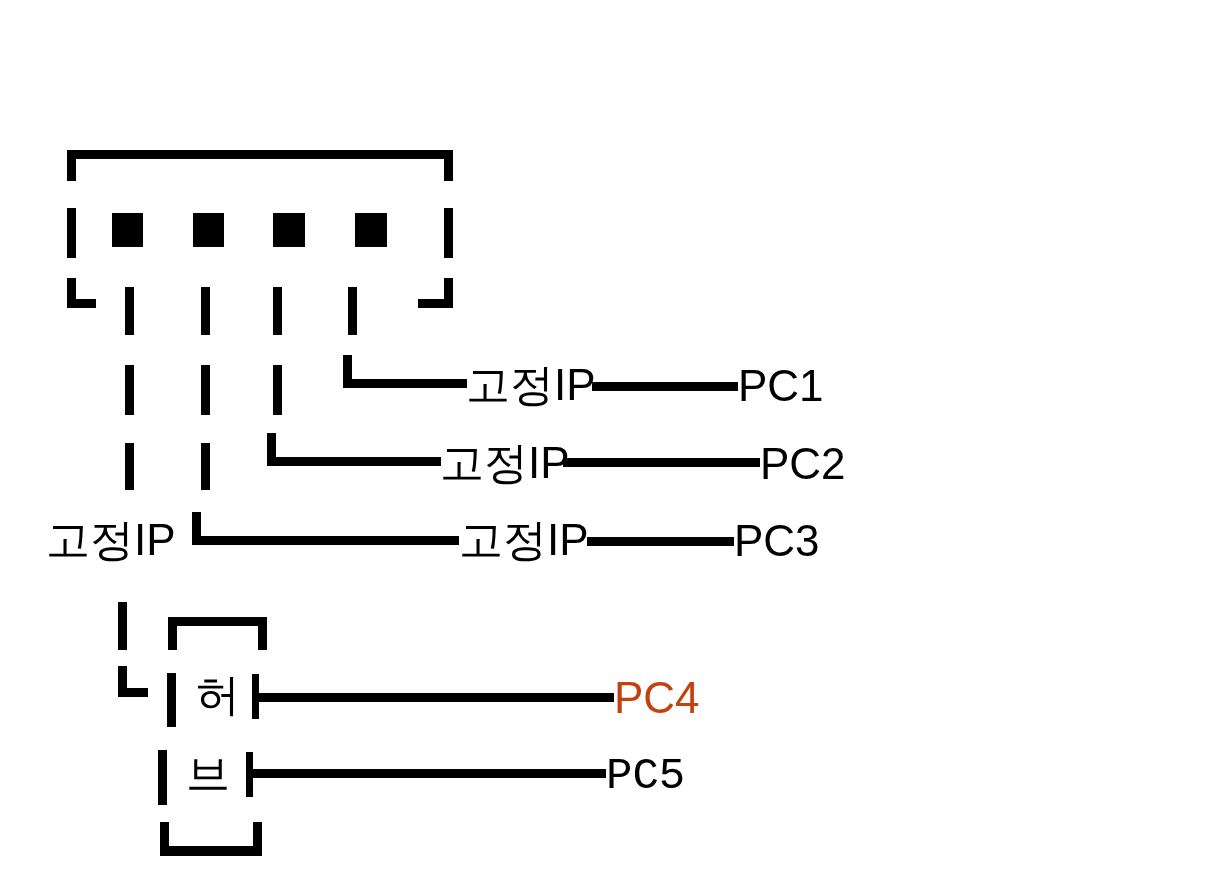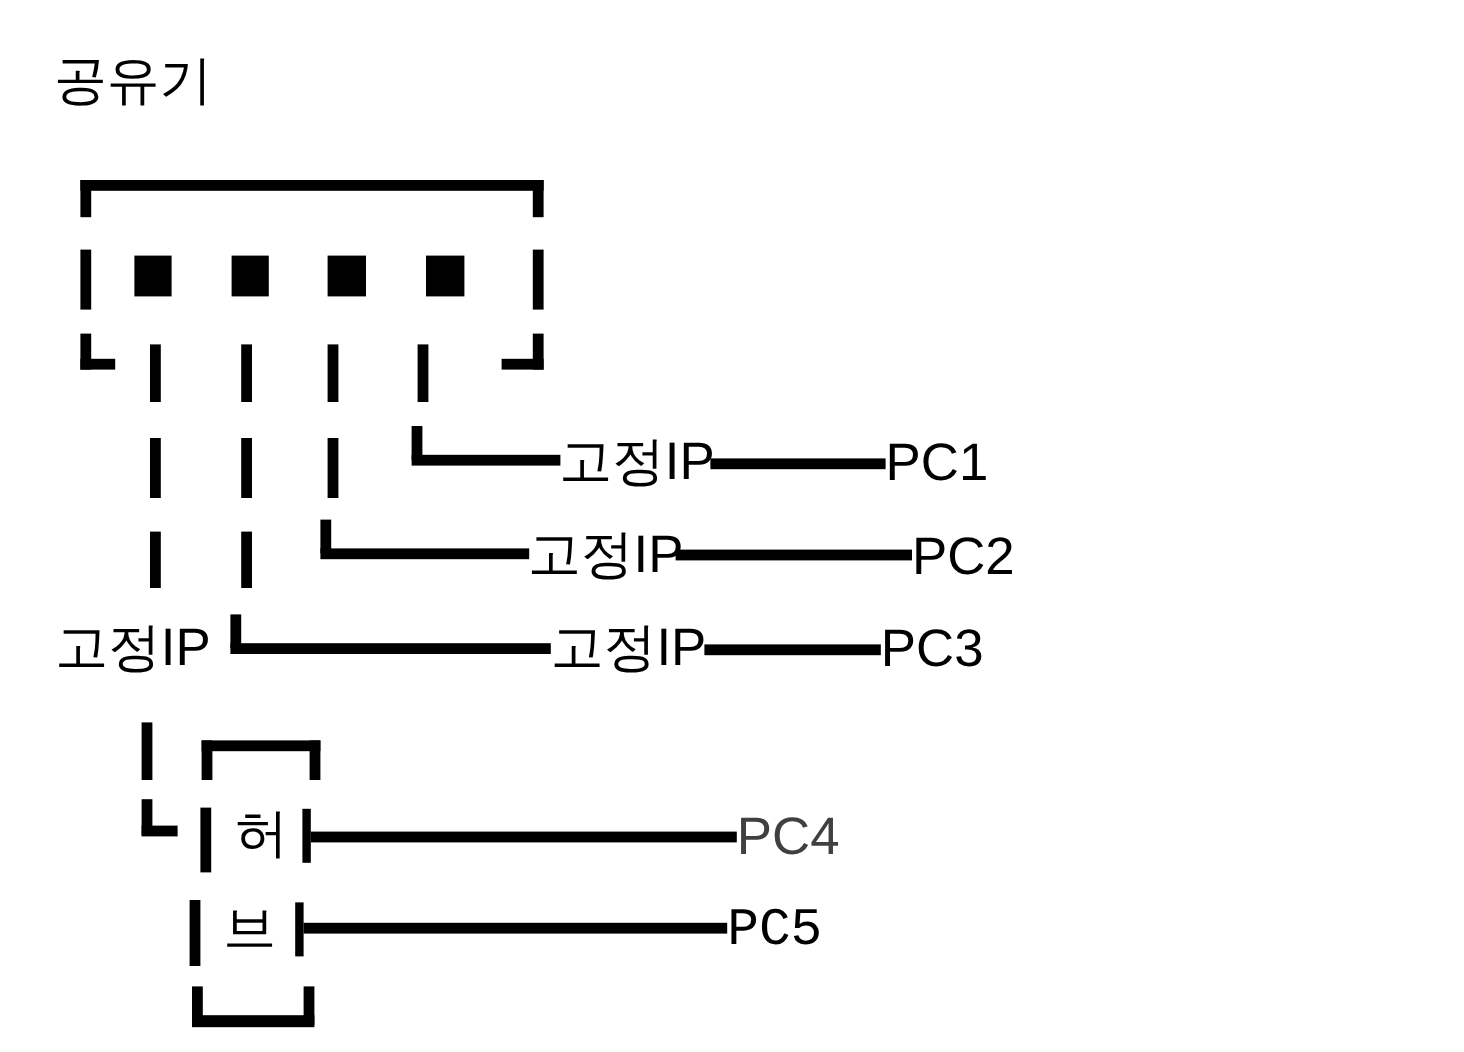--- a/index.html
+++ b/index.html
@@ -21,21 +21,20 @@
     line-height: 1;
     white-space: nowrap;
     letter-spacing: 0px;
   }
 </style>
 </head>
 <body>
 
 <div class="canvas" style="background: rgb(255, 255, 255);">
 
-  <div class="txt" style="left: 45px; top: 46px; color: rgb(0, 0, 0);">공유기</div>
 
   <div>
     <div class="ln" style="left: 67px; top: 150px; width: 386px; height: 9px; background: rgb(0, 0, 0);"></div>
     <div class="ln" style="left: 67px; top: 150px; width: 9px; height: 31px; background: rgb(0, 0, 0);"></div>
     <div class="ln" style="left: 444px; top: 150px; width: 9px; height: 31px; background: rgb(0, 0, 0);"></div>
     <div class="ln" style="left: 67px; top: 208px; width: 9px; height: 50px; background: rgb(0, 0, 0);"></div>
     <div class="ln" style="left: 444px; top: 208px; width: 9px; height: 50px; background: rgb(0, 0, 0);"></div>
     <div class="ln" style="left: 67px; top: 278px; width: 9px; height: 30px; background: rgb(0, 0, 0);"></div>
     <div class="ln" style="left: 67px; top: 299px; width: 29px; height: 9px; background: rgb(0, 0, 0);"></div>
     <div class="ln" style="left: 418px; top: 299px; width: 35px; height: 9px; background: rgb(0, 0, 0);"></div>
@@ -107,21 +106,21 @@
     <div class="ln" style="left: 253px; top: 822px; width: 9px; height: 32px; background: rgb(0, 0, 0);"></div>
     <div class="ln" style="left: 160px; top: 846px; width: 102px; height: 10px; background: rgb(0, 0, 0);"></div>
     <div class="txt" style="left: 196px; top: 673px; color: rgb(0, 0, 0);">허</div>
     <div class="txt" style="left: 186px; top: 752px; color: rgb(0, 0, 0);">브</div>
     <div class="ln" style="left: 252px; top: 674px; width: 7px; height: 45px; background: rgb(0, 0, 0);"></div>
     <div class="ln" style="left: 246px; top: 752px; width: 7px; height: 45px; background: rgb(0, 0, 0);"></div>
   </div>
 
   <div>
     <div class="ln" style="left: 259px; top: 693px; width: 355px; height: 9px; background: rgb(0, 0, 0);"></div>
-    <div class="txt" style="left: 614px; top: 676px; color: #404040;">PC4</div>
+    <div class="txt" style="left: 614px; top: 676px; color: #c2410c;">PC4</div>
   </div>
 
   <div>
     <div class="ln" style="left: 253px; top: 769px; width: 353px; height: 9px; background: rgb(0, 0, 0);"></div>
     <div class="txt" style="left: 606px; top: 754px; color: rgb(0, 0, 0); font-family: Liberation Mono, monospace;">PC5</div>
   </div>
 
 </div>
 
 </body></html>

